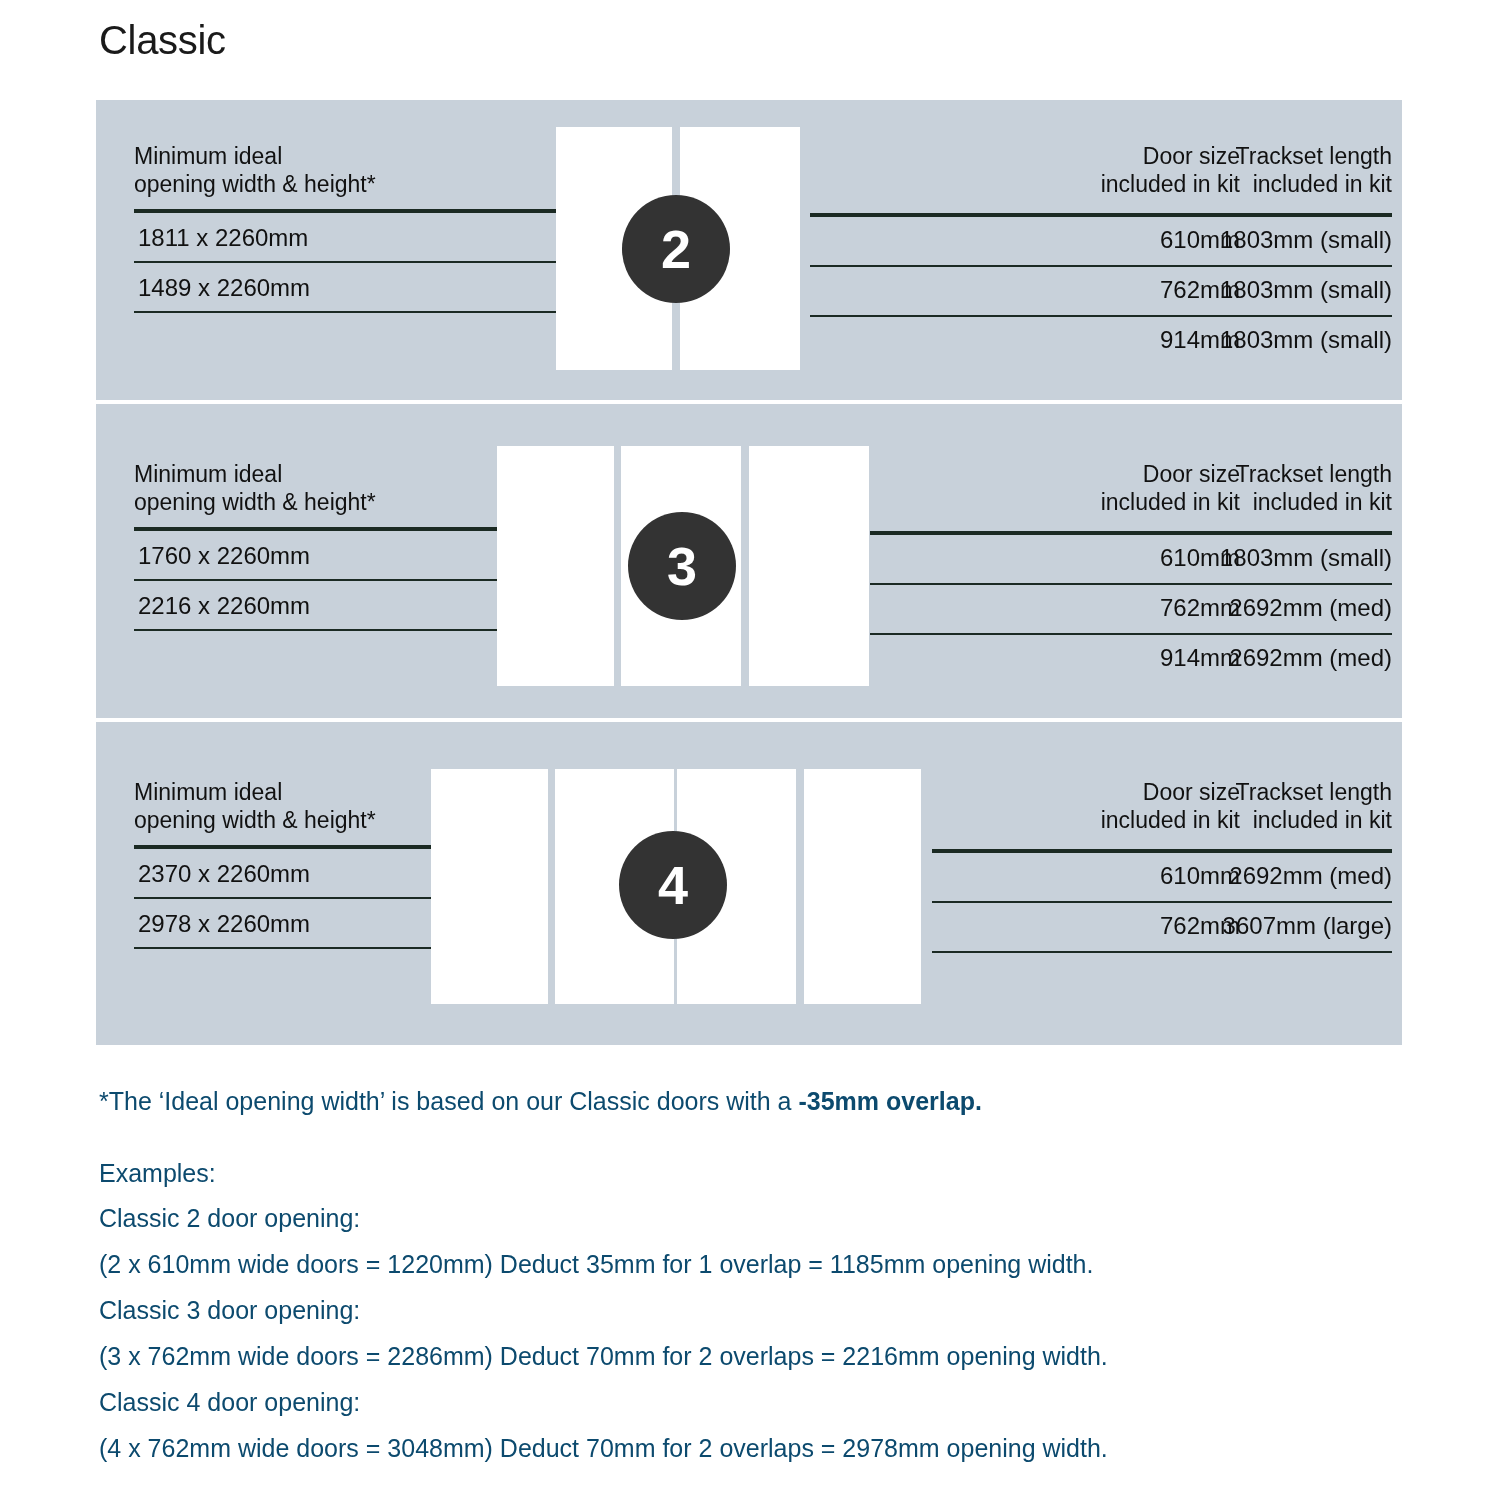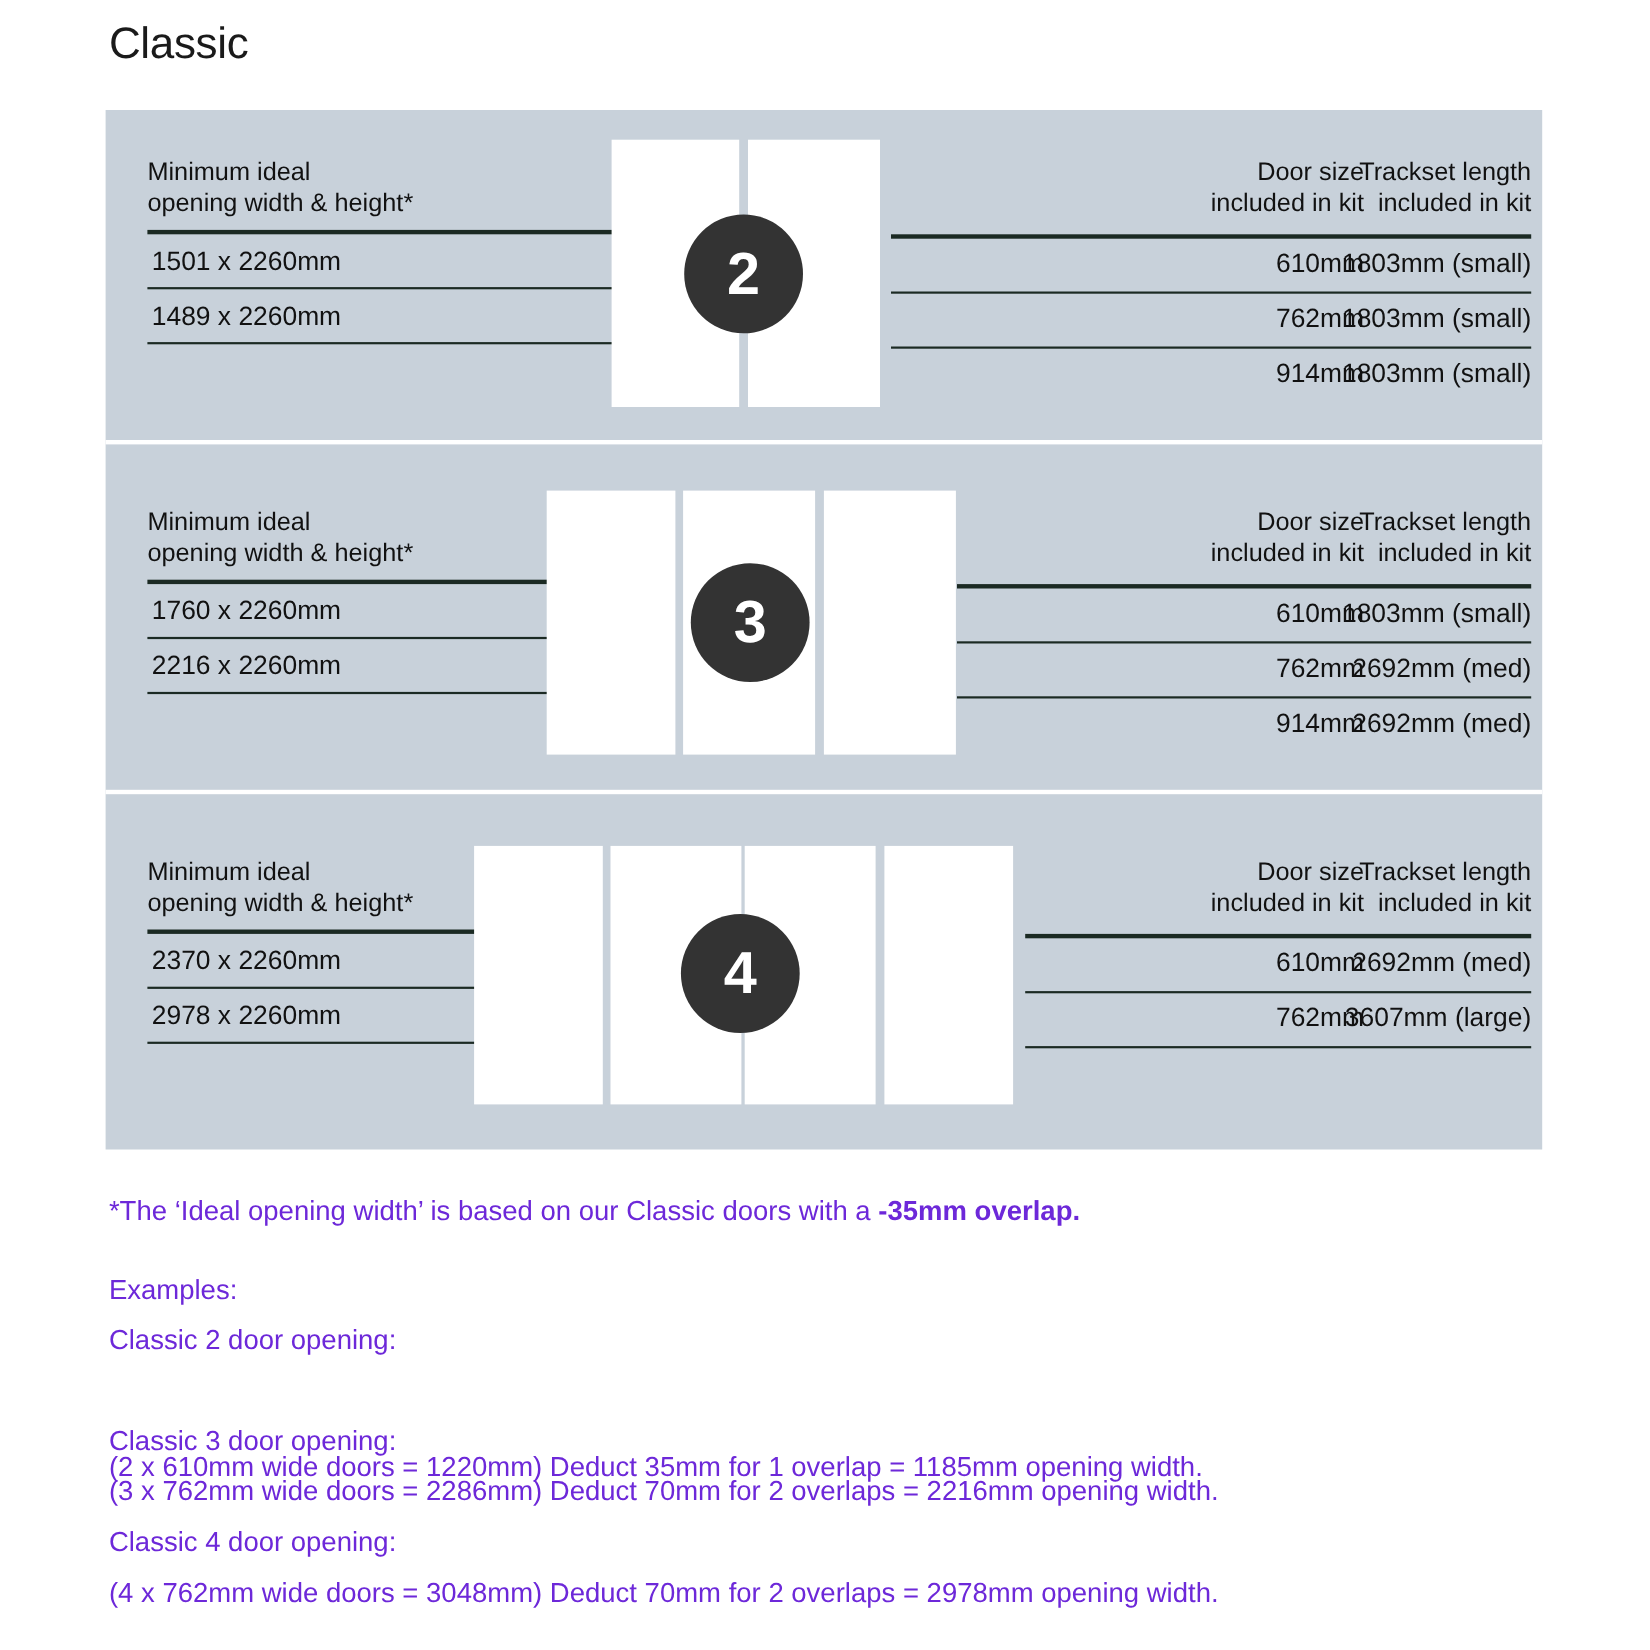--- a/index.html
+++ b/index.html
@@ -69,21 +69,21 @@
     position:absolute;
     border-radius:50%;
     background:#333333;
     color:#ffffff;
     display:flex;align-items:center;justify-content:center;
     font-size:54px;font-weight:700;line-height:1;
   }
   
   .foot{
     position:absolute;left:99px;
-    font-size:25px;line-height:30px;color:#6d28d9;
+    font-size:25px;line-height:30px;color:#0c4a6e;
     white-space:nowrap;
   }
   .foot b{font-weight:700;}
   .foot.bold{font-weight:400;}
 </style>
 </head>
 <body>
 
 <div class="page-title">Classic</div>
 
@@ -91,21 +91,21 @@
 
   <div class="sect-divider" style="top:300px"></div>
   <div class="sect-divider" style="top:618px"></div>
 
   <div class="section" style="top:0;height:300px">
 
     <div class="colA" style="left:16px;top:42px;width:428px">
       <div class="hdr">Minimum ideal
 opening width &amp; height*</div>
       <div class="rule-thick"></div>
-      <div class="row">1501 x 2260mm</div>
+      <div class="row">1811 x 2260mm</div>
       <div class="rule-thin"></div>
       <div class="row">1489 x 2260mm</div>
       <div class="rule-thin"></div>
     </div>
 
     <div class="doors" style="left:460px;top:27px;width:244px;height:243px">
       <div class="door" style="left:0;width:116px"></div>
       <div class="door" style="left:124px;width:120px"></div>
       <div class="badge" style="left:66px;top:68px;width:108px;height:108px">2</div>
     </div>
@@ -219,17 +219,17 @@
       <div class="rule-thin"></div>
     </div>
   </div>
 
 </div>
 
 <div class="foot" style="top:1086px"><span>*The ‘Ideal opening width’ is based on our Classic doors with a </span><b>-35mm overlap.</b></div>
 
 <div class="foot bold" style="top:1158px">Examples:</div>
 <div class="foot" style="top:1203px">Classic 2 door opening:</div>
-<div class="foot" style="top:1319px">(2 x 610mm wide doors = 1220mm)  Deduct 35mm for 1 overlap = 1185mm opening width.</div>
+<div class="foot" style="top:1249px">(2 x 610mm wide doors = 1220mm)  Deduct 35mm for 1 overlap = 1185mm opening width.</div>
 <div class="foot" style="top:1295px">Classic 3 door opening:</div>
 <div class="foot" style="top:1341px">(3 x 762mm wide doors = 2286mm)  Deduct 70mm for 2 overlaps = 2216mm opening width.</div>
 <div class="foot" style="top:1387px">Classic 4 door opening:</div>
 <div class="foot" style="top:1433px">(4 x 762mm wide doors = 3048mm)  Deduct 70mm for 2 overlaps = 2978mm opening width.</div>
 
 </body></html>

